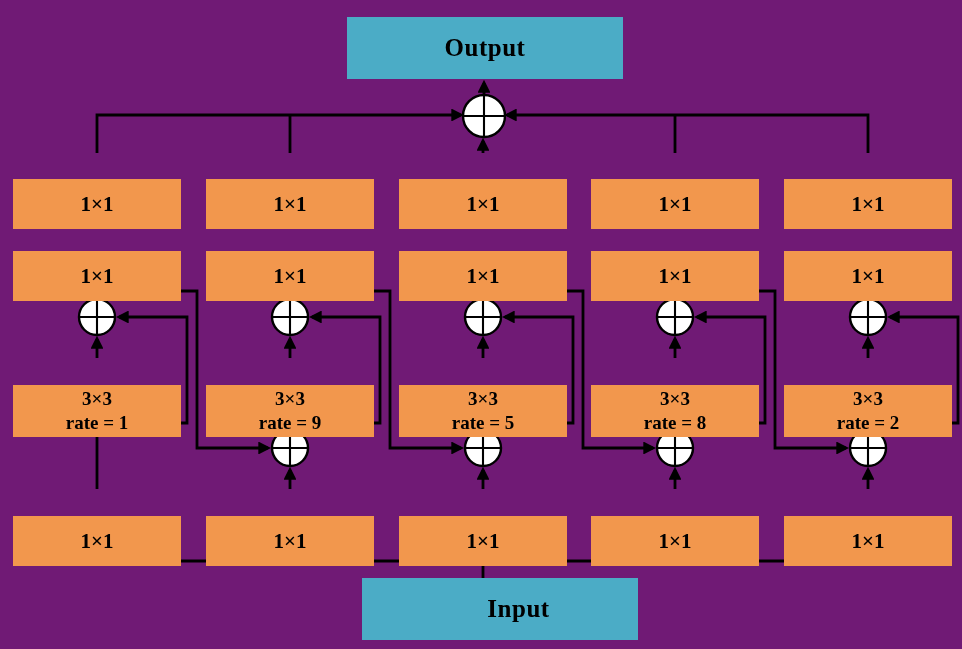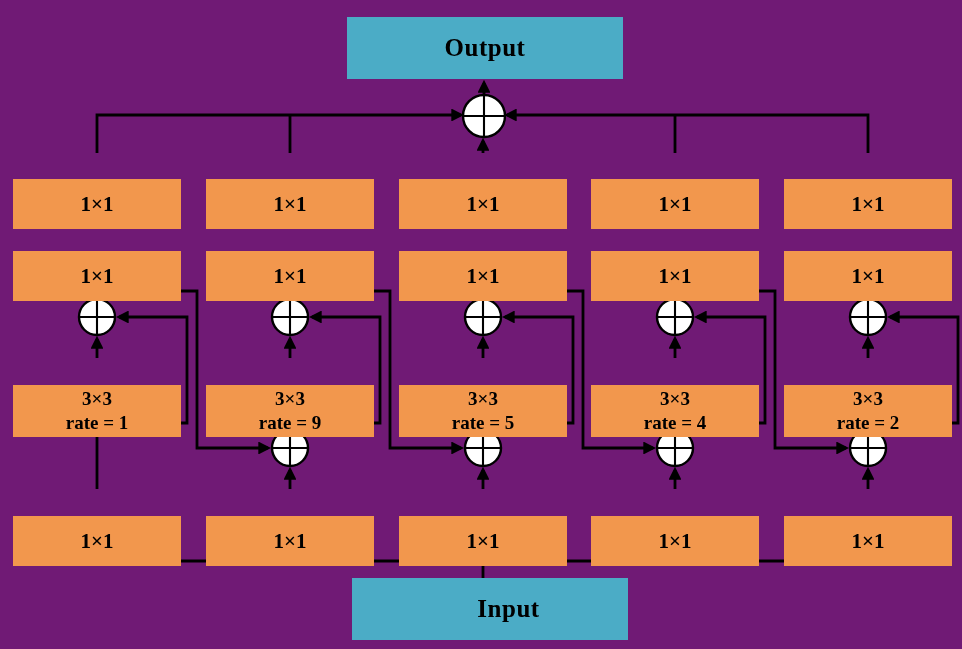--- a/index.html
+++ b/index.html
@@ -125,21 +125,21 @@
       <g>
         <circle class="sumc" cx="868" cy="448" r="18"></circle>
         <path class="sumx" d="M868,430 V466 M850,448 H886"></path>
       </g>
     </g>
   </svg>
 
   <div class="box teal io" style="left:347px;top:17px;">
     <span>Output</span>
   </div>
-  <div class="box teal io" style="left:352px;top:578px;padding-left:37px;">
+  <div class="box teal io" style="left:362px;top:578px;padding-left:37px;">
     <span>Input</span>
   </div>
 
   <div class="box orange b11" style="left:13px;top:152px;">
     <span>1×1</span>
   </div>
   <div class="box orange b11" style="left:13px;top:224px;">
     <span>1×1</span>
   </div>
   <div class="box orange conv" style="left:13px;top:358px;">
@@ -179,21 +179,21 @@
   </div>
 
   <div class="box orange b11" style="left:591px;top:152px;">
     <span>1×1</span>
   </div>
   <div class="box orange b11" style="left:591px;top:224px;">
     <span>1×1</span>
   </div>
   <div class="box orange conv" style="left:591px;top:358px;">
     <span>3×3</span>
-    <span>rate = 4</span>
+    <span>rate = 8</span>
   </div>
   <div class="box orange b11" style="left:591px;top:489px;">
     <span>1×1</span>
   </div>
 
   <div class="box orange b11" style="left:784px;top:152px;">
     <span>1×1</span>
   </div>
   <div class="box orange b11" style="left:784px;top:224px;">
     <span>1×1</span>

